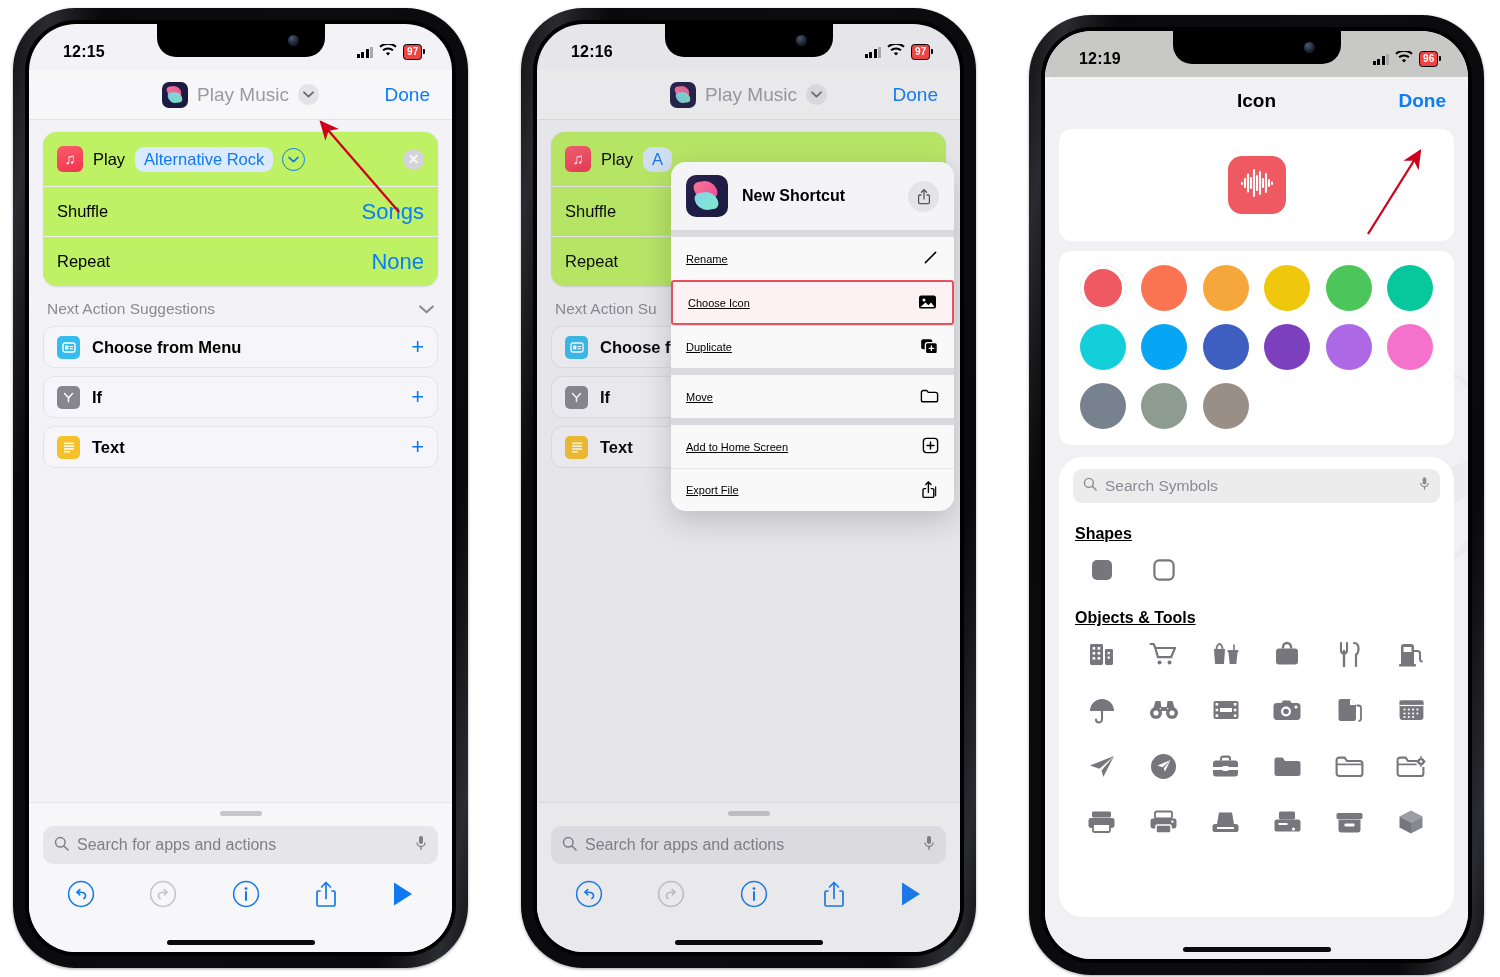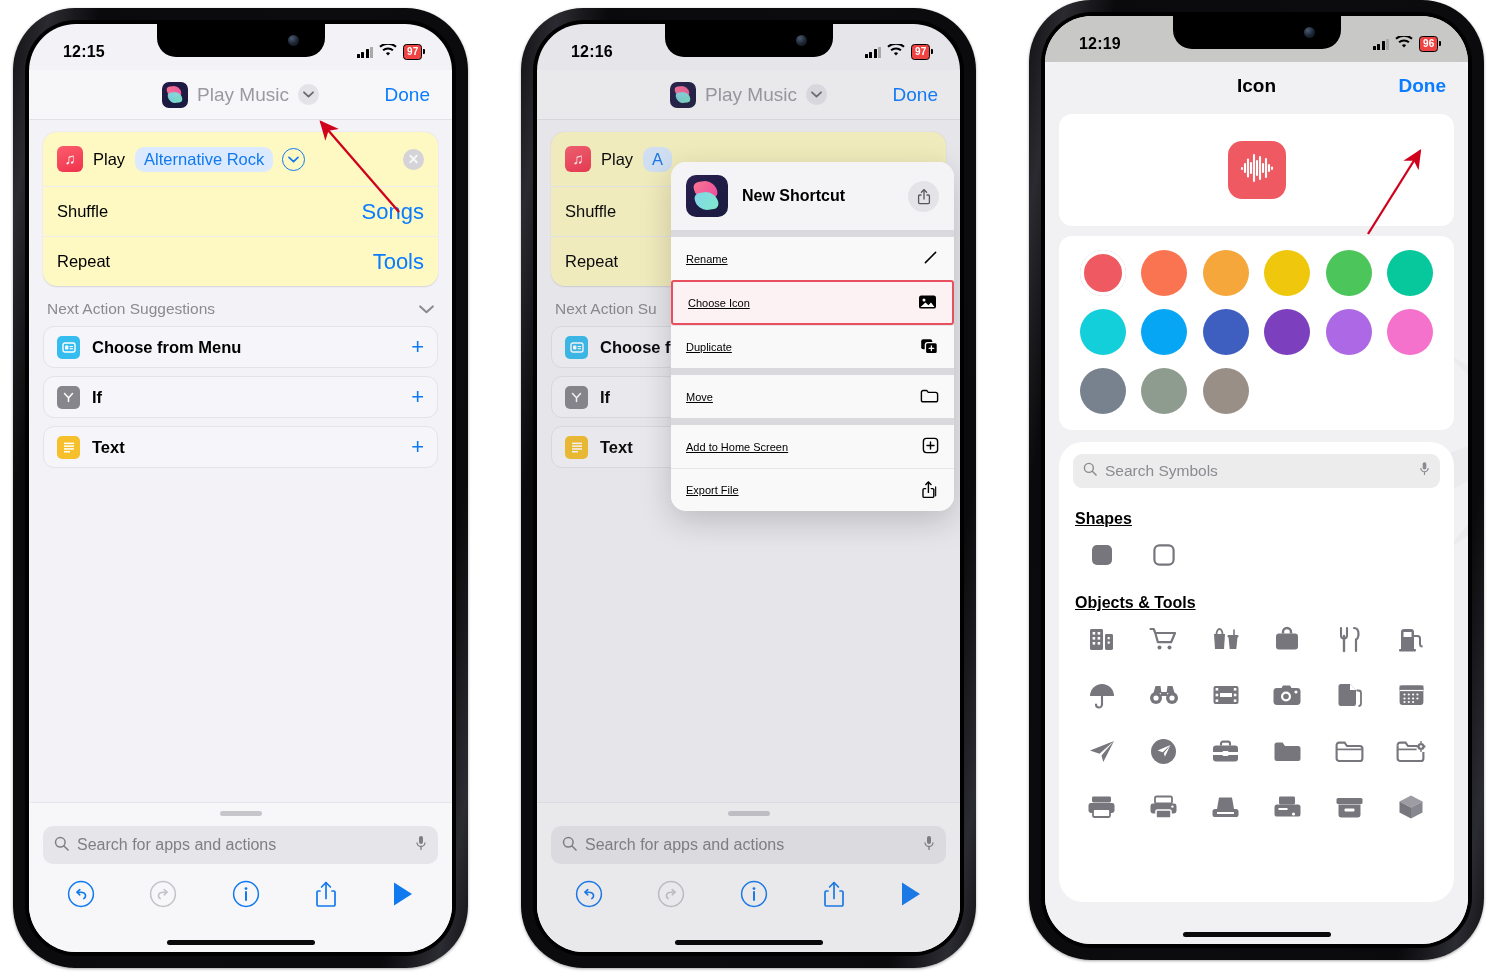--- a/index.html
+++ b/index.html
@@ -15,21 +15,21 @@
   .phone {
     position: absolute;
     width: 455px; height: 960px;
     border-radius: 62px;
     background: linear-gradient(100deg,#111114 0%,#2a2a30 6%,#0a0a0c 14%,#0c0c0e 50%,#0a0a0c 86%,#2b2b32 95%,#111114 100%);
     padding: 12px;
     box-shadow: 0 1px 3px rgba(0,0,0,.35);
   }
   .phone.p1 { left: 13px;  top: 8px; }
   .phone.p2 { left: 521px; top: 8px; }
-  .phone.p3 { left: 1029px;top: 0; }
+  .phone.p3 { left: 1029px;top: 15px; }
   .bezel {
     position: relative;
     width: 100%; height: 100%;
     border-radius: 51px;
     background: #000;
     padding: 4px;
   }
   .screen {
     position: relative;
     width: 100%; height: 100%;
@@ -120,21 +120,21 @@
   .nav-done {
     position:absolute; right:22px; top:50%; transform:translateY(-50%);
     font-size:19px; color:#0a7cff;
   }
 
   
   .content { position:relative; height: 100%; }
 
   .card {
     margin: 12px 14px 4px;
-    background:#fef9c3; border-radius:14px; overflow:hidden;
+    background:#bef264; border-radius:14px; overflow:hidden;
     box-shadow: 0 .5px 1.5px rgba(0,0,0,.12);
   }
   .card-row {
     display:flex; align-items:center;
     padding: 0 14px; height: 50px;
     border-top: 1px solid #eeeef1;
     font-size:16.5px; color:#000;
   }
   .card-row:first-child { border-top:none; height:54px; }
   .card-row .spacer { flex:1; }
@@ -386,21 +386,21 @@
               <span class="x-circle"></span>
             </div>
             <div class="card-row">
               <span>Shuffle</span>
               <span class="spacer"></span>
               <span class="rv">Songs</span>
             </div>
             <div class="card-row">
               <span>Repeat</span>
               <span class="spacer"></span>
-              <span class="rv">Tools</span>
+              <span class="rv">None</span>
             </div>
           </div>
 
           <div class="section-head">
             <span>Next Action Suggestions</span>
             <span class="spacer"></span>
             <span>
               <svg width="15" height="9" viewBox="0 0 15 9">
                   <path d="M1.2 1.4 7.5 7.2 13.8 1.4" stroke="#8a8a8f" stroke-width="2" fill="none" stroke-linecap="round" stroke-linejoin="round"></path>
                 </svg>

